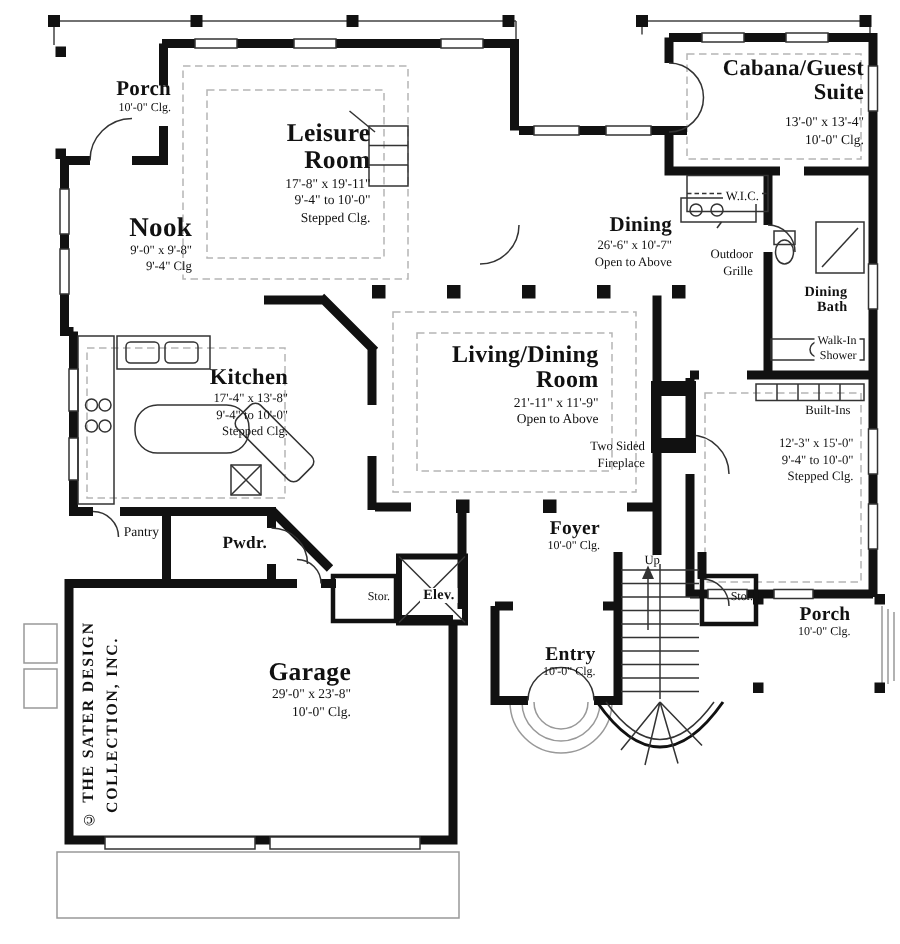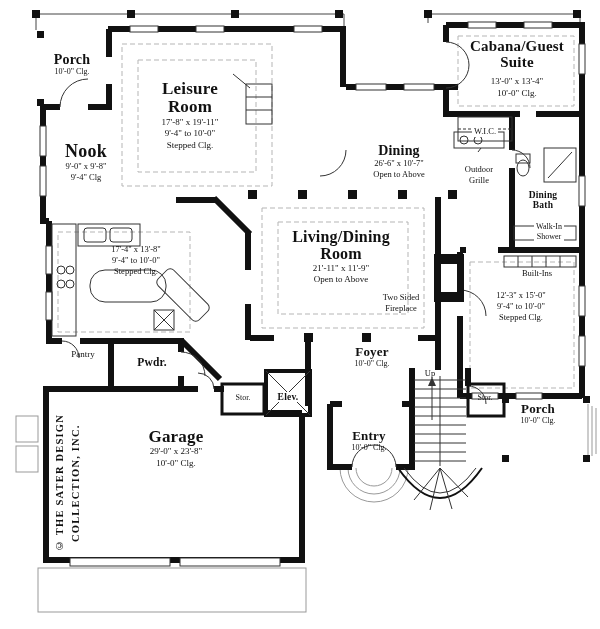--- a/index.html
+++ b/index.html
@@ -1,19 +1,19 @@
 <!DOCTYPE html>
 <html><head>
 <meta charset="utf-8">
 <style>
   html,body{margin:0;padding:0;background:#fff}
   .stage{position:relative;width:600px;height:629px;background:#fff;
          font-family:"Liberation Serif",serif;color:#111;overflow:hidden}
   .stage svg{position:absolute;left:0;top:0;z-index:1}
-  .lbl{position:absolute;text-align:center;z-index:2}
+  .lbl{position:absolute;text-align:right;z-index:2}
   .nm{font-weight:bold;line-height:1.08;letter-spacing:.2px}
   .dm{line-height:1.3}
   .pre{white-space:pre-line}
   .whitebg{background:#fff;display:inline-block;padding:0 2px}
   .vert{position:absolute;writing-mode:vertical-rl;transform:rotate(180deg);
         font-weight:bold;font-size:10.5px;letter-spacing:1.2px;line-height:1.5;
         text-align:center;z-index:2}
 </style>
 </head>
 <body>
@@ -211,34 +211,35 @@
     <div class="dm" style="font-size:9px">Stepped Clg.</div>
   </div>
 
   <div class="lbl" style="left:44px;top:142px;width:84px">
     <div class="nm pre" style="font-size:18px">Nook</div>
     <div class="dm" style="font-size:8.5px">9'-0" x 9'-8"</div>
     <div class="dm" style="font-size:8.5px">9'-4" Clg</div>
   </div>
 
   <div class="lbl" style="left:80px;top:244px;width:112px">
+    <div class="nm pre" style="font-size:15px">Kitchen</div>
     <div class="dm" style="font-size:8.5px">17'-4" x 13'-8"</div>
     <div class="dm" style="font-size:8.5px">9'-4" to 10'-0"</div>
     <div class="dm" style="font-size:8.5px">Stepped Clg.</div>
   </div>
 
   <div class="lbl" style="left:60px;top:349px;width:46px">
     <div class="dm" style="font-size:9px">Pantry</div>
   </div>
 
   <div class="lbl" style="left:126px;top:356px;width:52px">
     <div class="nm" style="font-size:11.5px">Pwdr.</div>
   </div>
 
-  <div class="lbl" style="left:118px;top:428px;width:116px">
+  <div class="lbl" style="left:118px;top:439px;width:116px">
     <div class="nm pre" style="font-size:17px">Garage</div>
     <div class="dm" style="font-size:9px">29'-0" x 23'-8"</div>
     <div class="dm" style="font-size:9px">10'-0" Clg.</div>
   </div>
 
   <div class="lbl" style="left:283px;top:228px;width:116px">
     <div class="nm pre" style="font-size:16px">Living/Dining
 Room</div>
     <div class="dm" style="font-size:9px">21'-11" x 11'-9"</div>
     <div class="dm" style="font-size:9px">Open to Above</div>

